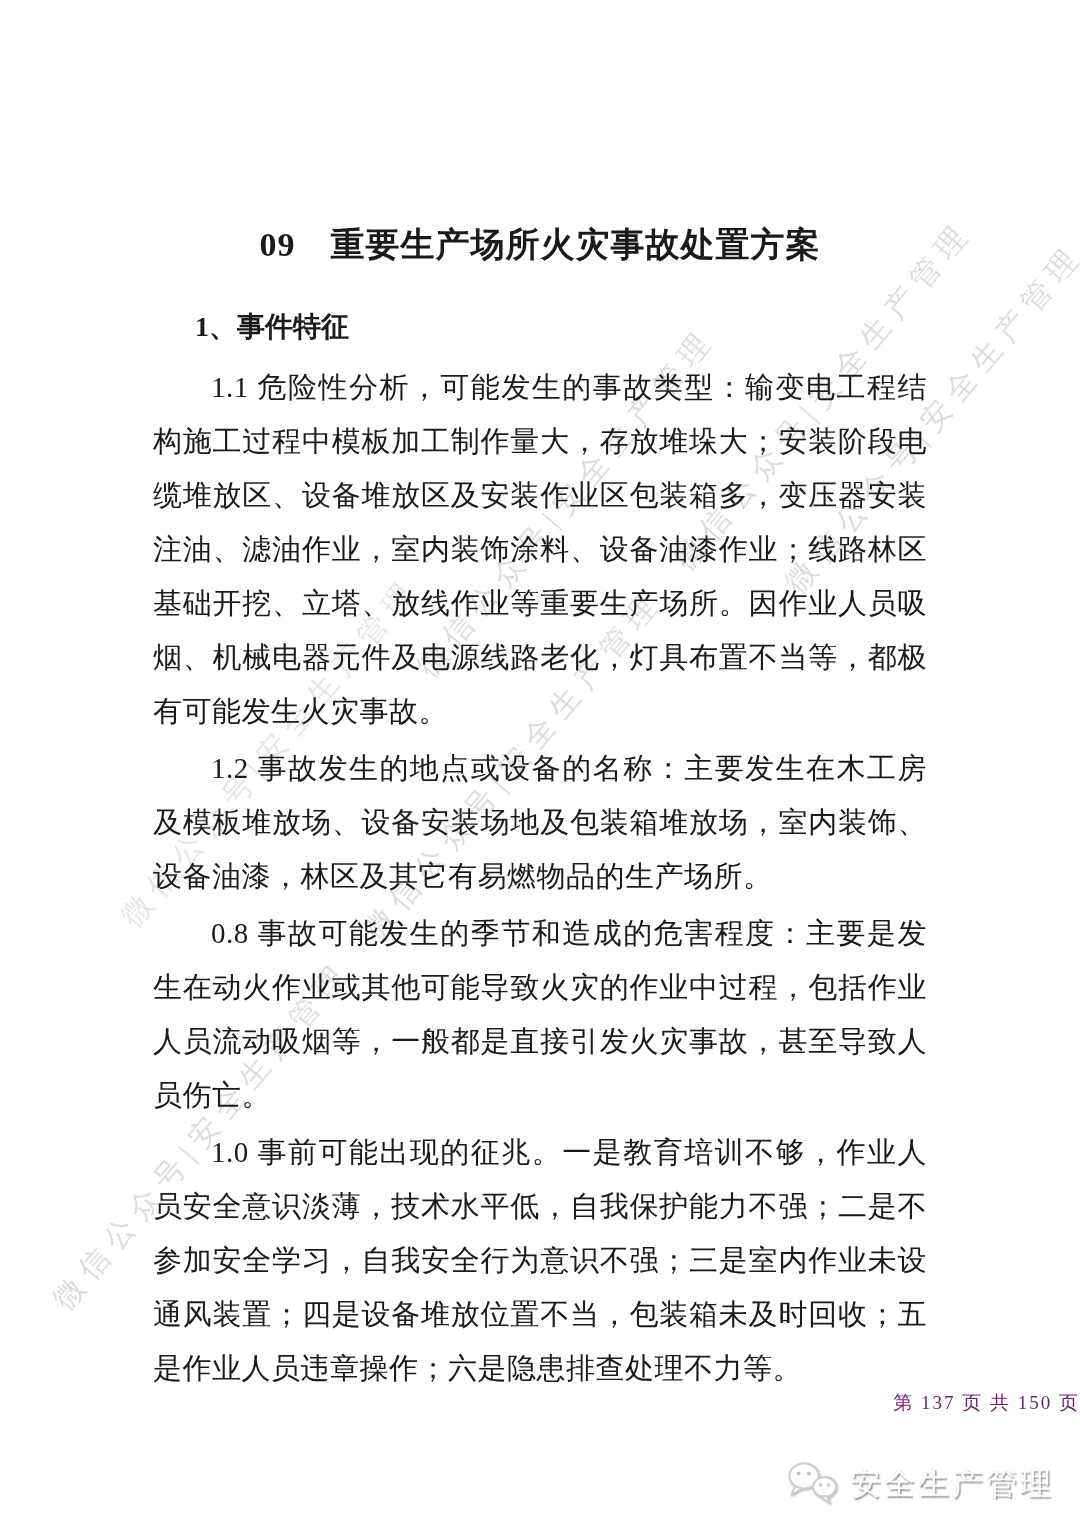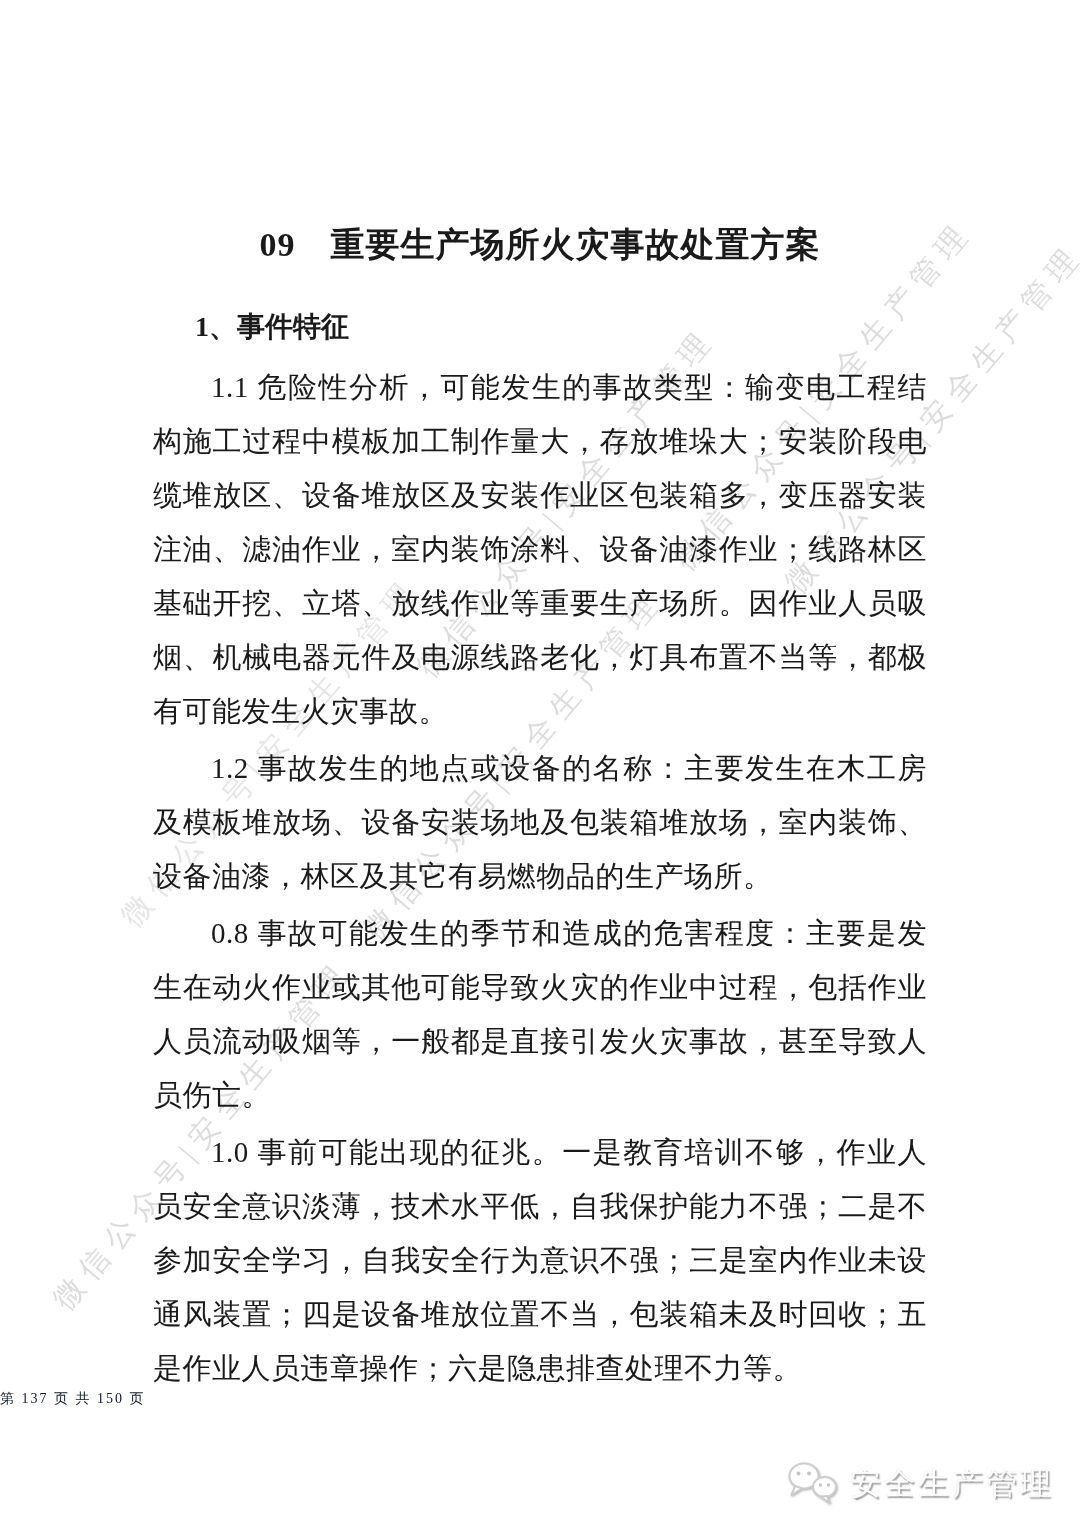--- a/index.html
+++ b/index.html
@@ -56,23 +56,23 @@
     margin:3px 16px 0;
     text-indent:58px;
     text-align:justify;
     text-justify:inter-character;
     letter-spacing:.5px;
   }
   
   .footer{
     position:absolute;
     left:0;right:0;top:1390px;
-    text-align:left;
-    font-size:14px;
-    color:#0f172a;
+    text-align:right;
+    font-size:19px;
+    color:#701a75;
     letter-spacing:2px;
     z-index:2;
   }
   
   .brand{
     position:absolute;
     right:26px;top:1460px;
     display:flex;align-items:center;gap:8px;
     z-index:2;
   }

